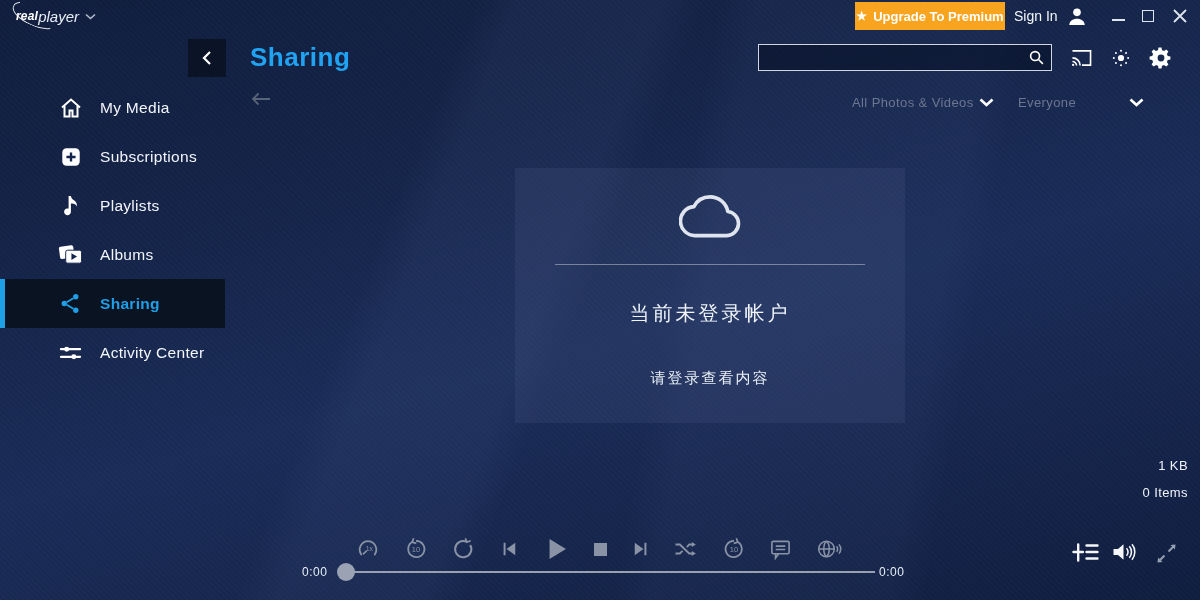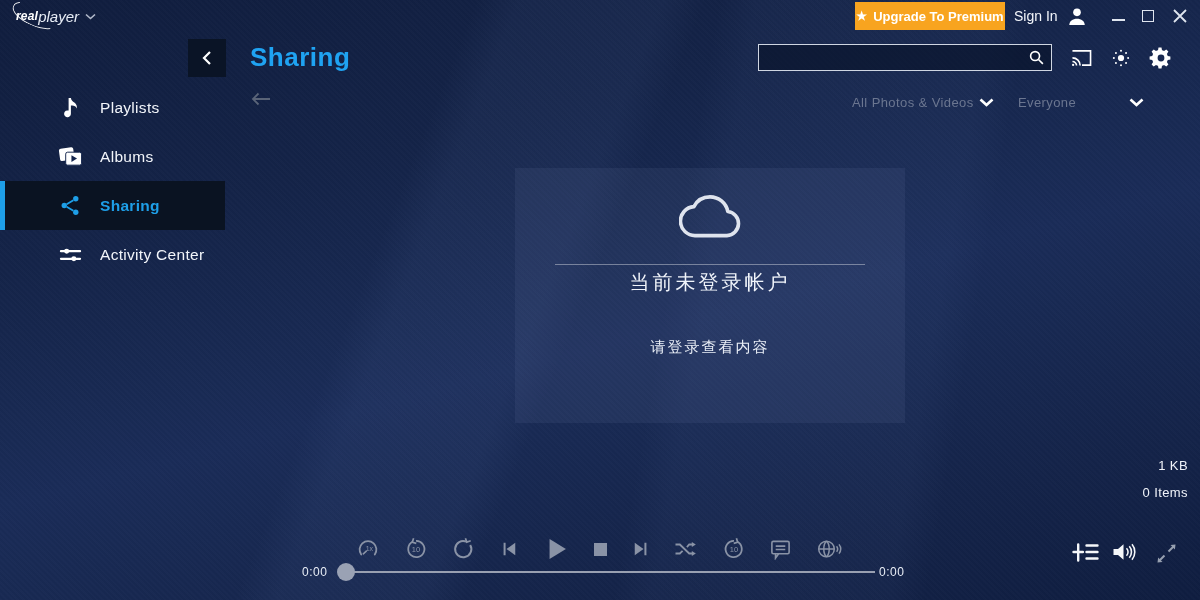--- a/index.html
+++ b/index.html
@@ -59,21 +59,21 @@
   .side-item .s-icon { width:25px; height:24px; display:flex; align-items:center; justify-content:center; }
   .side-label { font-size:15.5px; color:#f2f5fa; letter-spacing:0.3px; }
   .side-item.selected { background:#0a1322; box-shadow:inset 5px 0 0 #1e9fe8; }
   .side-item.selected .side-label { color:#1e9fe8; font-weight:bold; }
 
   
   .empty-panel { left:515px; top:168px; width:390px; height:255px;
     background:rgba(185,200,240,0.065); text-align:center; }
   .cloud-wrap { margin-top:24px; }
   .empty-divider { width:310px; height:1px; background:rgba(255,255,255,0.38); margin:22px auto 0; }
-  .empty-title { margin-top:4px; font-size:20px; color:#f0f4fa; letter-spacing:3px; }
+  .empty-title { margin-top:35px; font-size:20px; color:#f0f4fa; letter-spacing:3px; }
   .empty-sub { margin-top:42px; font-size:15px; color:#e9eef6; letter-spacing:2px; }
 
   
   .status-size { right:12px; top:458px; font-size:13px; color:#f0f3f9; letter-spacing:0.4px; }
   .status-count { right:12px; top:485px; font-size:13px; color:#f0f3f9; letter-spacing:0.4px; }
 
   
   .controls { left:356px; top:514px; width:486px; height:34px;
     display:flex; align-items:center; justify-content:space-between; }
   .pc { color:#8a93a6; display:flex; align-items:center; justify-content:center; cursor:pointer;margin-top:36px; }
@@ -186,21 +186,39 @@
   </div>
   <div class="abs dropdown dd-audience">
     <span class="dd-label">Everyone</span>
     <svg width="15" height="9" viewBox="0 0 15 9">
         <polyline points="1.5,1.5 7.5,7 13.5,1.5" fill="none" stroke="#fff" stroke-width="2.6"></polyline>
       </svg>
   </div>
 
   <div class="abs sidebar">
 
-
+    <div class="side-item">
+      <span class="s-icon">
+        <svg width="24" height="22" viewBox="0 0 24 22" fill="none" stroke="#fff" stroke-width="2">
+            <path d="M3 10.5L12 2.5l9 8"></path>
+            <path d="M5.5 9v10.5h5v-6h3v6h5V9"></path>
+          </svg>
+      </span>
+      <span class="side-label">My Media</span>
+    </div>
+
+    <div class="side-item">
+      <span class="s-icon">
+        <svg width="22" height="22" viewBox="0 0 24 24">
+            <rect x="2.5" y="2.5" width="19" height="19" rx="4.5" fill="#fff"></rect>
+            <path d="M12 7v10M7 12h10" stroke="#14254d" stroke-width="2.6"></path>
+          </svg>
+      </span>
+      <span class="side-label">Subscriptions</span>
+    </div>
 
     <div class="side-item">
       <span class="s-icon">
         <svg width="20" height="23" viewBox="0 0 20 23" fill="#fff">
             <path d="M7.6 2h2.3c.3 2.2 1.6 3.2 3 4.2 1.5 1.1 3 2.3 3 5 0 .5 0 .9-.1 1.2-.8-2-2.6-2.6-4.6-2.8l-1.3-.1v8.3a3.4 3.4 0 1 1-2.3-3.2z"></path>
           </svg>
       </span>
       <span class="side-label">Playlists</span>
     </div>
 

